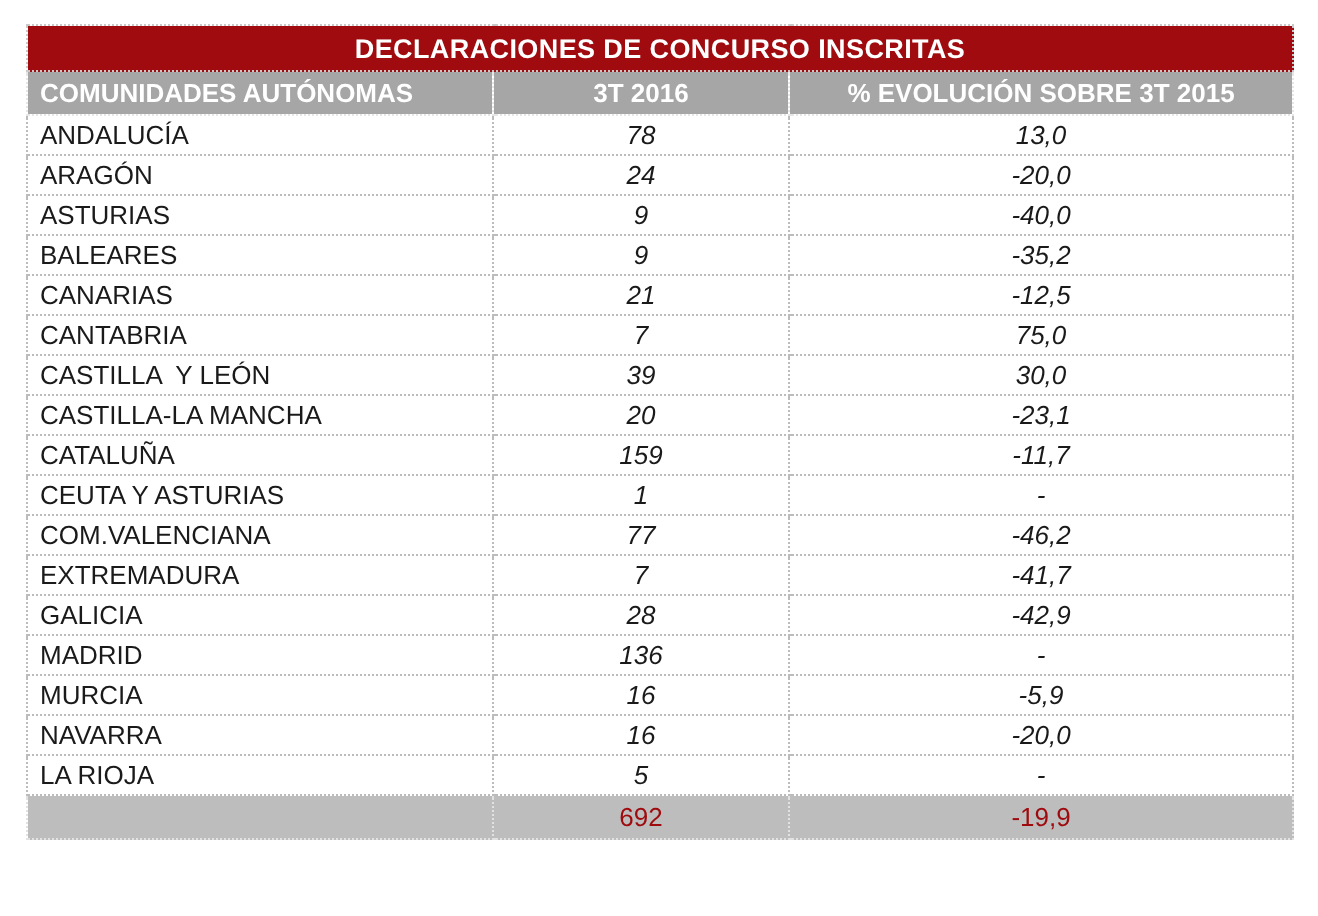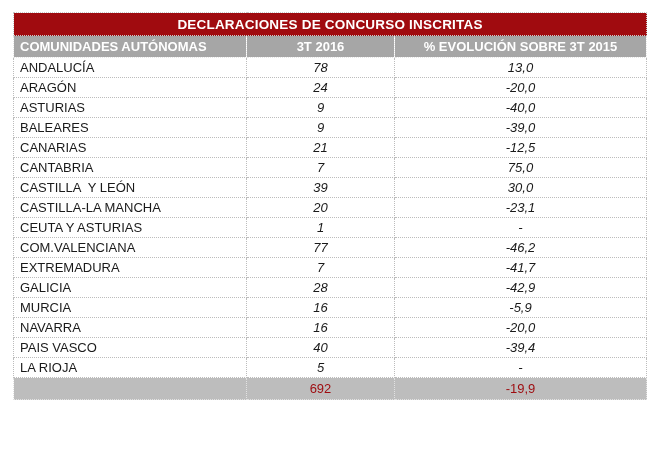--- a/index.html
+++ b/index.html
@@ -113,21 +113,21 @@
           <td class="c2">-20,0</td>
         </tr>
         <tr>
           <td class="c0">ASTURIAS</td>
           <td class="c1">9</td>
           <td class="c2">-40,0</td>
         </tr>
         <tr>
           <td class="c0">BALEARES</td>
           <td class="c1">9</td>
-          <td class="c2">-39,0</td>
+          <td class="c2">-35,2</td>
         </tr>
         <tr>
           <td class="c0">CANARIAS</td>
           <td class="c1">21</td>
           <td class="c2">-12,5</td>
         </tr>
         <tr>
           <td class="c0">CANTABRIA</td>
           <td class="c1">7</td>
           <td class="c2">75,0</td>
@@ -136,53 +136,58 @@
           <td class="c0">CASTILLA  Y LEÓN</td>
           <td class="c1">39</td>
           <td class="c2">30,0</td>
         </tr>
         <tr>
           <td class="c0">CASTILLA-LA MANCHA</td>
           <td class="c1">20</td>
           <td class="c2">-23,1</td>
         </tr>
         <tr>
+          <td class="c0">CATALUÑA</td>
+          <td class="c1">159</td>
+          <td class="c2">-11,7</td>
+        </tr>
+        <tr>
           <td class="c0">CEUTA Y ASTURIAS</td>
           <td class="c1">1</td>
           <td class="c2">-</td>
         </tr>
         <tr>
           <td class="c0">COM.VALENCIANA</td>
           <td class="c1">77</td>
           <td class="c2">-46,2</td>
         </tr>
         <tr>
           <td class="c0">EXTREMADURA</td>
           <td class="c1">7</td>
           <td class="c2">-41,7</td>
         </tr>
         <tr>
           <td class="c0">GALICIA</td>
           <td class="c1">28</td>
           <td class="c2">-42,9</td>
         </tr>
         <tr>
+          <td class="c0">MADRID</td>
+          <td class="c1">136</td>
+          <td class="c2">-</td>
+        </tr>
+        <tr>
           <td class="c0">MURCIA</td>
           <td class="c1">16</td>
           <td class="c2">-5,9</td>
         </tr>
         <tr>
           <td class="c0">NAVARRA</td>
           <td class="c1">16</td>
           <td class="c2">-20,0</td>
-        </tr>
-        <tr>
-          <td class="c0">PAIS VASCO</td>
-          <td class="c1">40</td>
-          <td class="c2">-39,4</td>
         </tr>
         <tr>
           <td class="c0">LA RIOJA</td>
           <td class="c1">5</td>
           <td class="c2">-</td>
         </tr>
       </tbody>
     <tfoot>
       <tr class="total-row">
         <td class="c0"></td>

